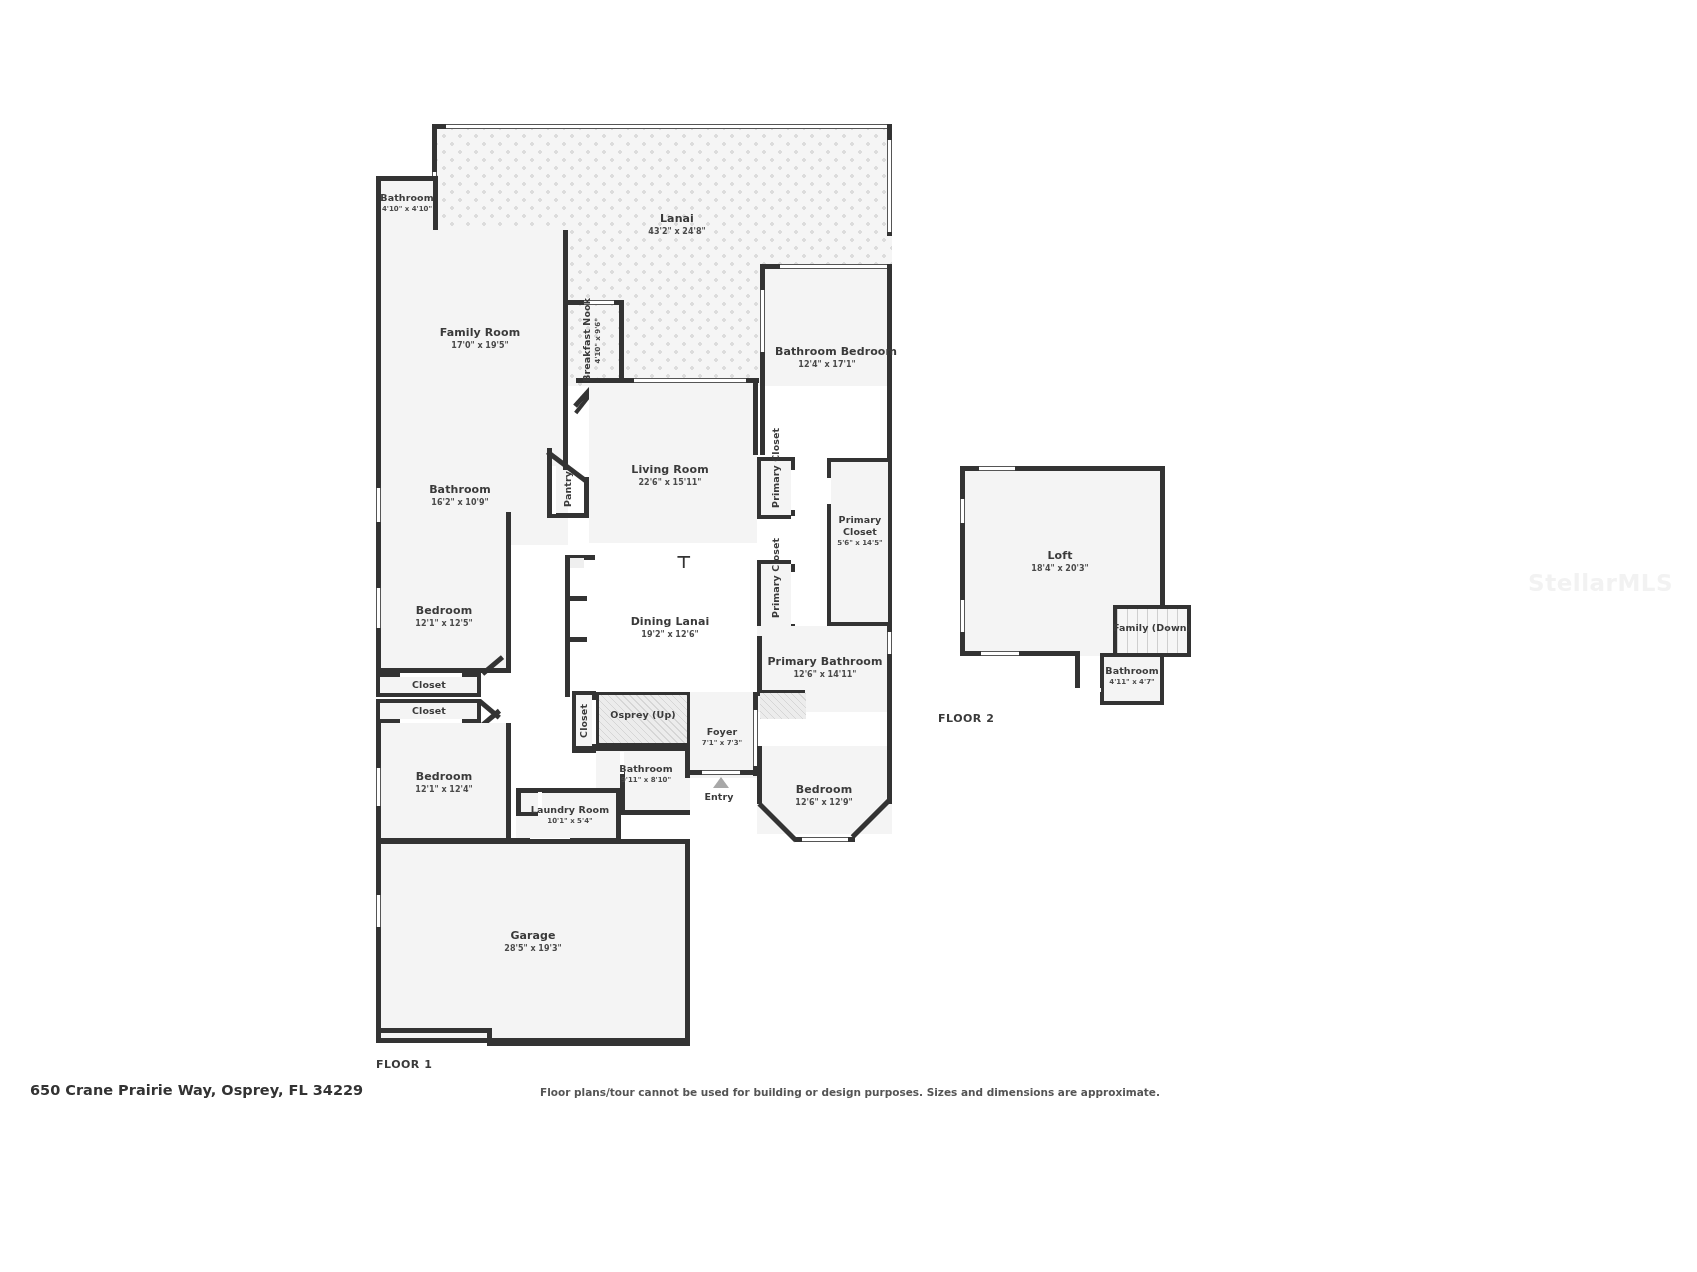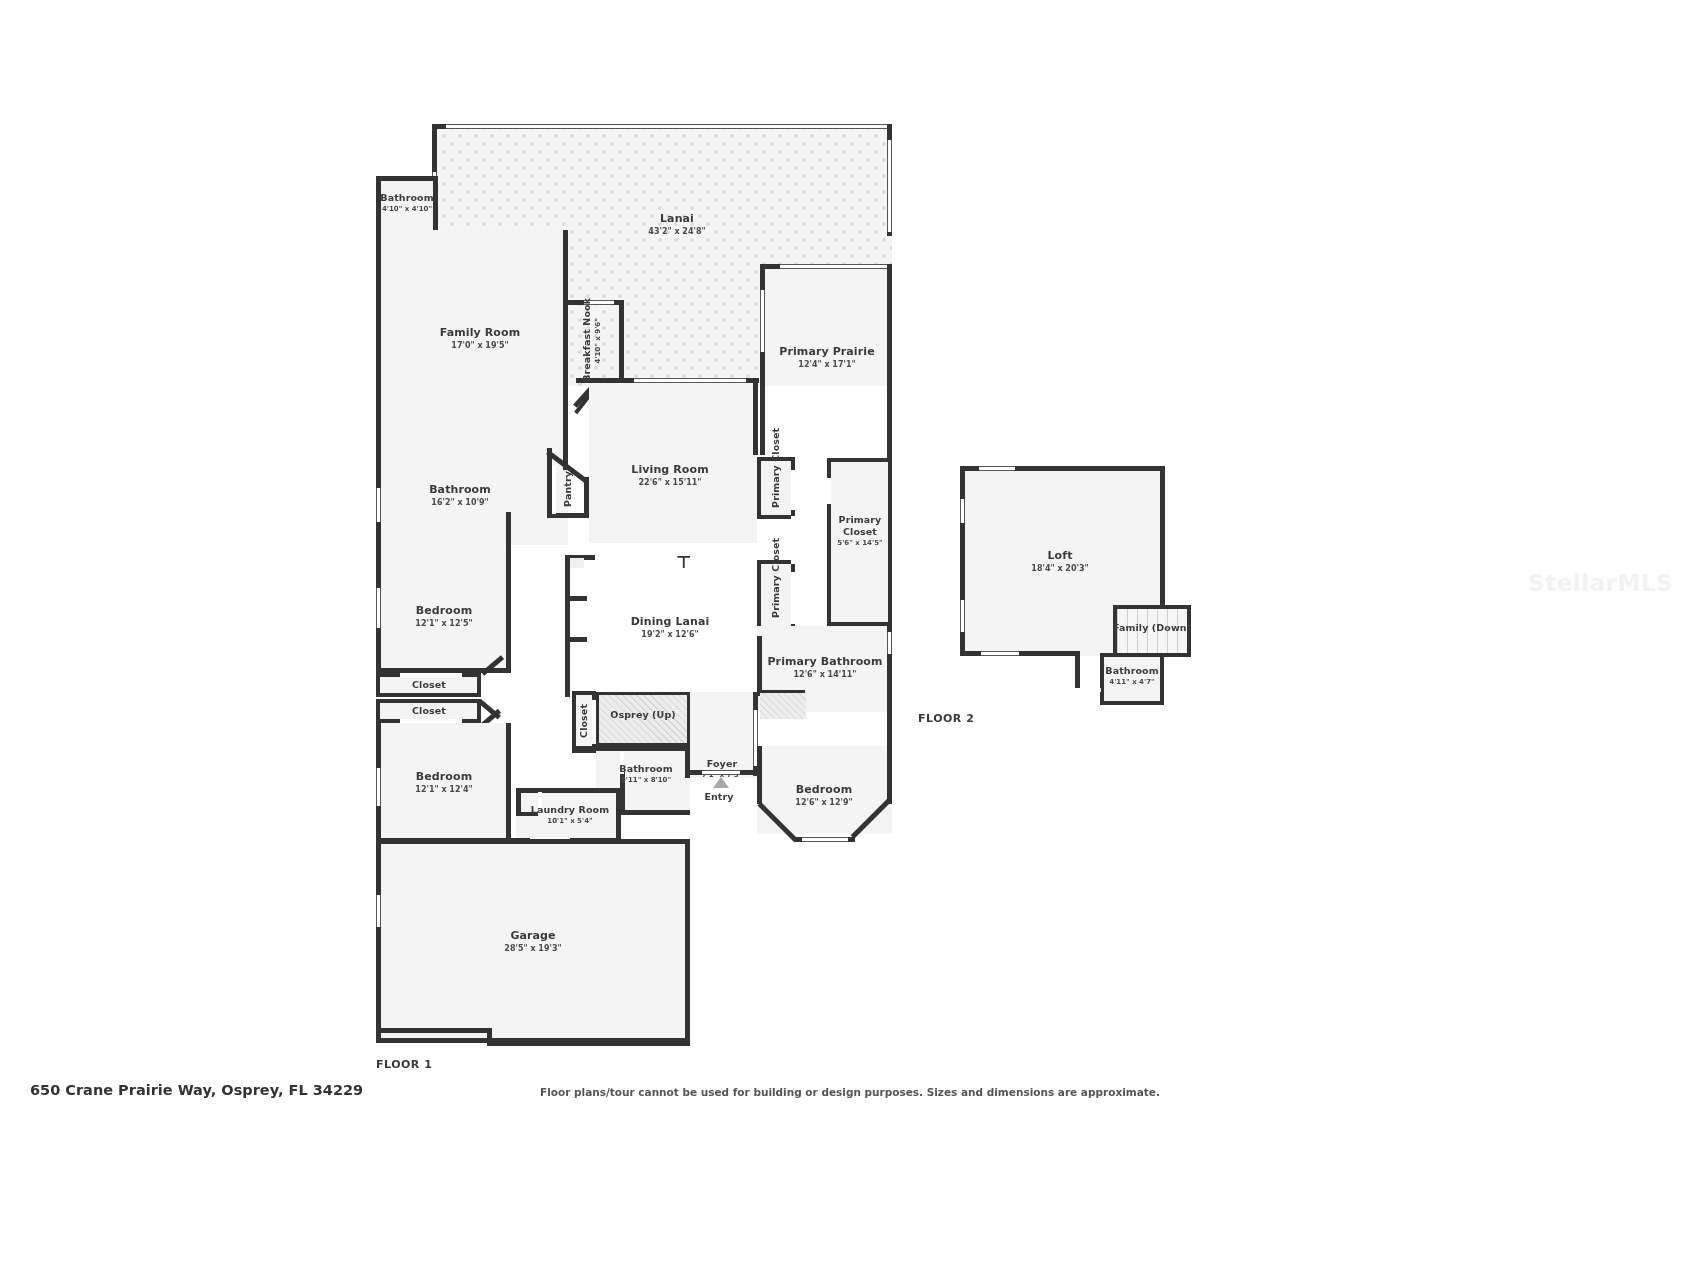--- a/index.html
+++ b/index.html
@@ -277,21 +277,21 @@
   <div class="room nofill" style="left:570px; top:383px; width:188px; height:314px; border:none; background:#f4f4f4; z-index:-1;"></div>
 
   <div class="wall" style="left:753px; top:383px; width:5px; height:72px;"></div>
 
   <div class="room" style="left:760px; top:264px; width:132px; height:122px; border-bottom:none;"></div>
   <div class="wall" style="left:760px; top:380px; width:5px; height:75px;"></div>
   <div class="window h" style="left:780px; top:264px; width:110px; height:5px;"></div>
   <div class="window v" style="left:760px; top:290px; width:5px; height:62px;"></div>
   <div class="wall" style="left:887px; top:264px; width:5px; height:195px;"></div>
   <div class="label" style="left:775px; top:345px; width:104px;">
-    <span class="nm">Primary Prairie</span>
+    <span class="nm">Bathroom Bedroom</span>
     <span class="dim">12'4" x 17'1"</span>
   </div>
 
   <div class="room nofill" style="left:762px; top:380px; width:128px; height:80px; border:none; background:#f4f4f4; z-index:-1;"></div>
 
   <div class="room thin" style="left:757px; top:457px; width:38px; height:62px;"></div>
   <div class="window v" style="left:791px; top:470px; width:4px; height:40px; background:#ffffff; border:none;"></div>
   <div class="label small vert" style="left:752px; top:478px; width:48px;">
     <span class="nm">Primary Closet</span>
   </div>
@@ -364,21 +364,21 @@
 
   <div class="stair-hatch" style="position:absolute; left:596px; top:692px; width:94px; height:54px;
               border:3px solid #333; box-sizing:border-box;"></div>
   <div class="label small" style="left:600px; top:709px; width:86px;">
     <span class="nm">Osprey (Up)</span>
   </div>
 
   <div class="room nofill" style="left:690px; top:692px; width:68px; height:86px; border:none; background:#f4f4f4;"></div>
   <div class="wall" style="left:753px; top:692px; width:5px; height:84px;"></div>
   <div class="window v" style="left:753px; top:710px; width:5px; height:56px;"></div>
-  <div class="label small" style="left:688px; top:758px; width:68px;">
+  <div class="label small" style="left:688px; top:726px; width:68px;">
     <span class="nm">Foyer</span>
     <span class="dim">7'1" x 7'3"</span>
   </div>
 
   <div class="wall" style="left:690px; top:770px; width:20px; height:5px;"></div>
   <div class="window h" style="left:702px; top:770px; width:42px; height:5px; background:#ffffff;"></div>
   <div class="wall" style="left:740px; top:770px; width:18px; height:5px;"></div>
   <div class="entry-tri" style="left:713px; top:777px;"></div>
   <div class="label small" style="left:692px; top:791px; width:54px;">
     <span class="nm">Entry</span>
@@ -459,19 +459,19 @@
 
   <div class="room thin" style="left:1100px; top:653px; width:64px; height:52px;"></div>
   <div class="window v" style="left:1079px; top:688px; width:22px; height:4px; background:#ffffff; border:none;"></div>
   <div class="label small" style="left:1093px; top:665px; width:78px;">
     <span class="nm">Bathroom</span>
     <span class="dim">4'11" x 4'7"</span>
   </div>
 
   <div class="wall" style="left:1075px; top:660px; width:5px; height:28px;"></div>
 
-  <div class="floor-caption" style="left:918px; top:712px;">FLOOR 2</div>
+  <div class="floor-caption" style="left:938px; top:712px;">FLOOR 2</div>
 
   <div class="addr">650 Crane Prairie Way, Osprey, FL 34229</div>
   <div class="disclaimer">Floor plans/tour cannot be used for building or design purposes. Sizes and dimensions are approximate.</div>
   <div class="watermark">StellarMLS</div>
 
 </div>
 
 </body></html>

